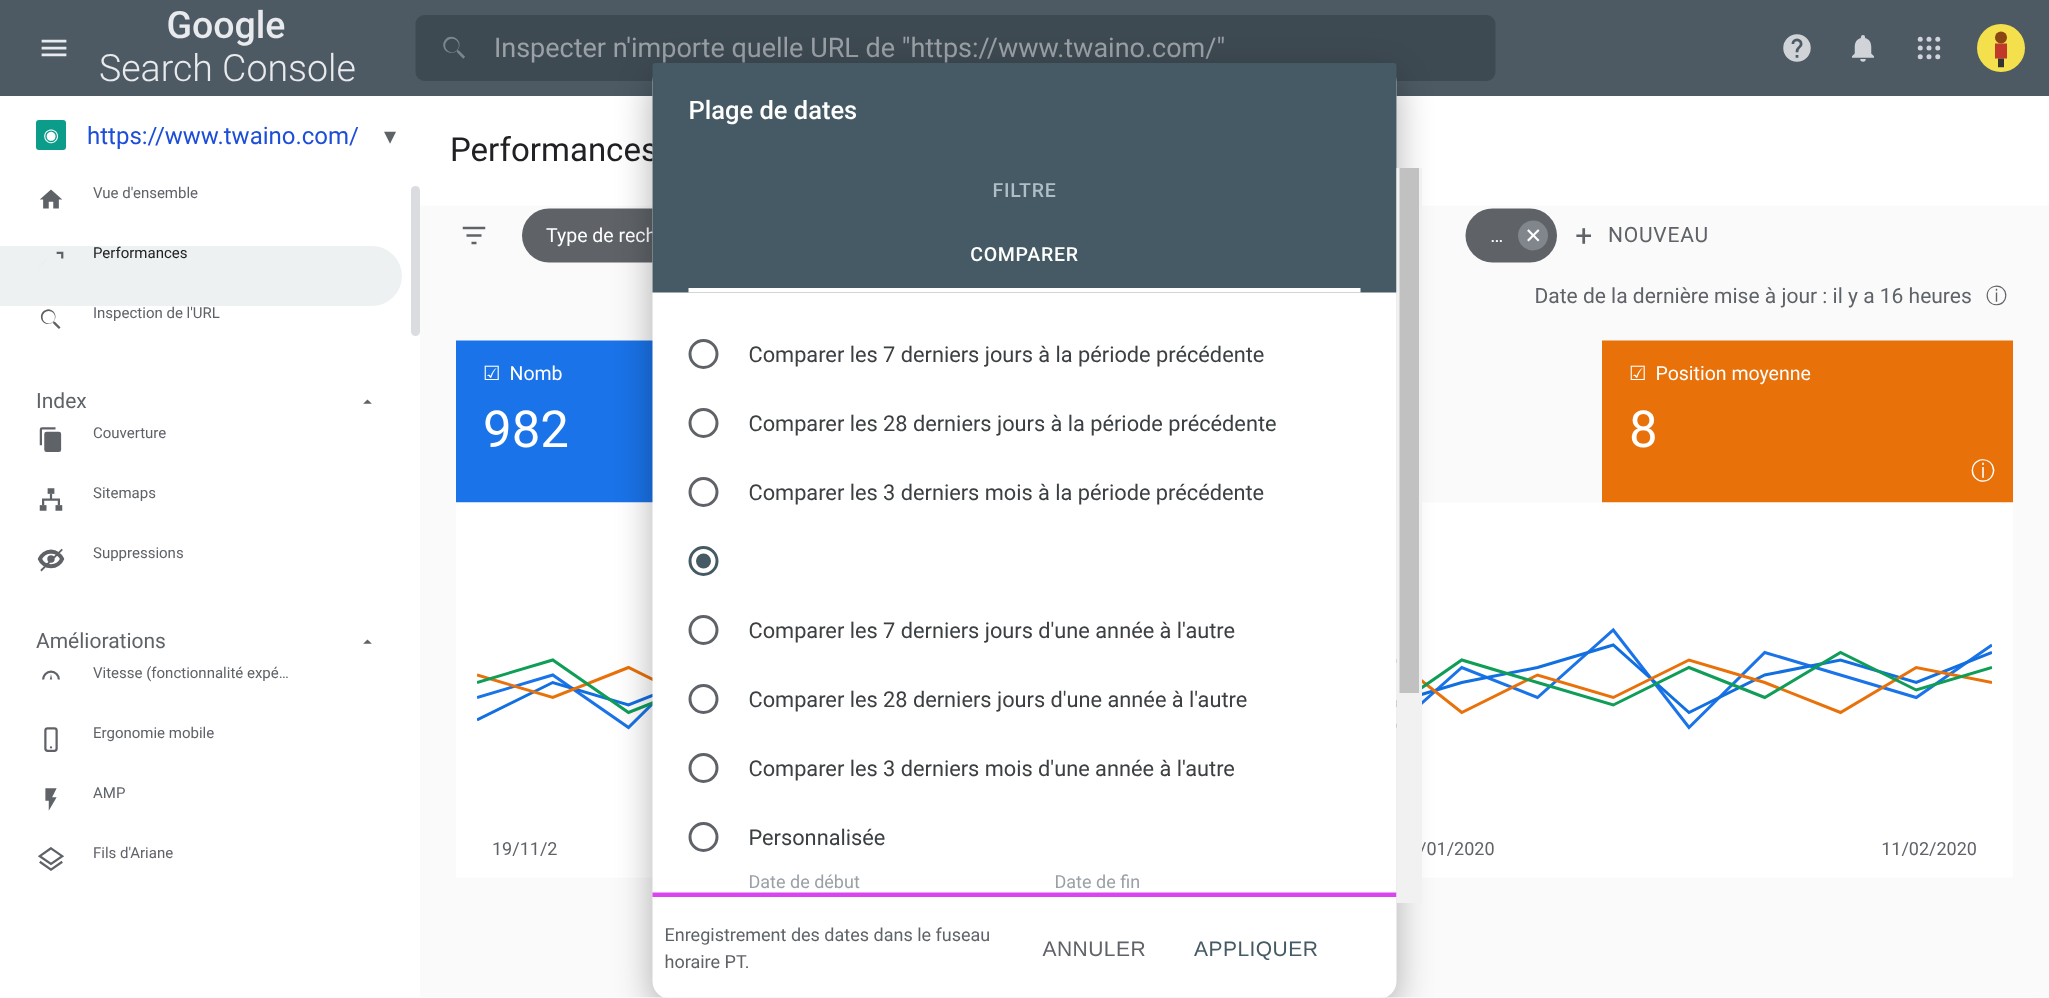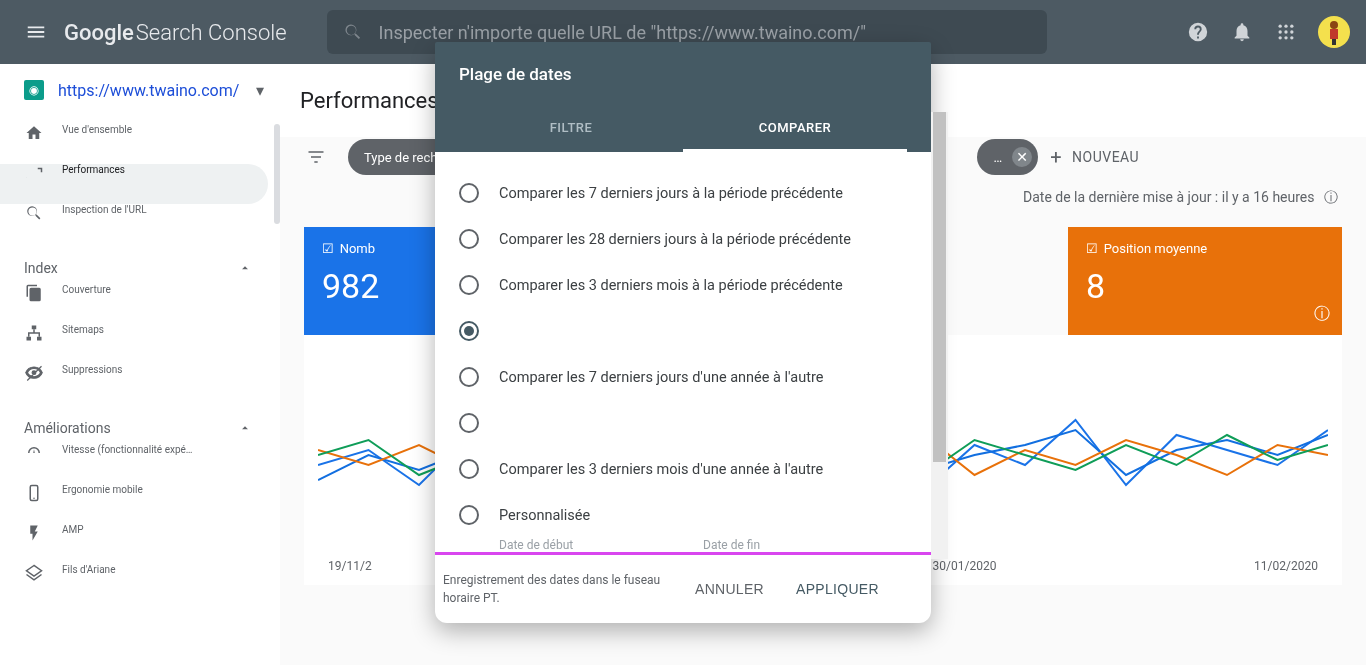--- a/index.html
+++ b/index.html
@@ -1,21 +1,21 @@
 <!DOCTYPE html>
 <html><head>
 <meta charset="utf-8">
 <style>
 * { box-sizing: border-box; margin: 0; padding: 0; }
 body { font-family: Roboto, Arial, sans-serif; background: #fff; color: #202124; width: 1366px; height: 665px; overflow: hidden; position: relative; }
 
 
 .header { height: 64px; background: #4d5a63; display: flex; align-items: center; padding: 0 16px; color: #e8eaed; }
 .menu-btn { width: 40px; height: 40px; display: flex; align-items: center; justify-content: center; cursor: pointer; }
-.logo { display: flex; align-items: flex-start; margin-left: 8px; font-size: 22px; }
+.logo { display: flex; align-items: center; margin-left: 8px; font-size: 25px; flex-direction: column; }
 .logo .g { font-weight: 500; }
 .logo .sc { font-weight: 300; margin-left: 2px; }
 .search-bar { margin-left: 40px; background: #3e4a52; height: 44px; border-radius: 6px; display: flex; align-items: center; padding: 0 16px; width: 720px; }
 .search-bar .sicon { opacity: .7; margin-right: 16px; }
 .search-bar .stext { color: #9aa0a6; font-size: 18px; }
 .header-right { margin-left: auto; display: flex; align-items: center; gap: 20px; }
 .header-right .hicon { width: 24px; height: 24px; opacity: .85; display:flex;align-items:center;justify-content:center; cursor:pointer; }
 .avatar { width: 32px; height: 32px; border-radius: 50%; background: #f4e04d; display:flex;align-items:center;justify-content:center; }
 
 
@@ -54,21 +54,21 @@
 .chart-area{ background:#fff; margin: 0 24px; height:250px; position:relative; padding:20px 14px 0 14px;}
 .x-axis{position:absolute;bottom:12px;left:24px;right:24px;display:flex;justify-content:space-between;color:#5f6368;font-size:12px;}
 
 
 .overlay{ position:absolute; inset:0; background:rgba(0,0,0,0); }
 .modal{ position:absolute; left:435px; top:42px; width:496px; background:#fff; box-shadow:0 8px 24px rgba(0,0,0,.3); border-radius:12px; }
 .modal-scrollbar-track{position:absolute;right:-17px;top:70px;width:17px;bottom:64px;background:#f1f1f1;}
 .modal-scrollbar-thumb{position:absolute;top:0;left:2px;width:13px;height:350px;background:#c1c1c1;}
 .modal-header{ background:#455a64; color:#fff; padding:22px 24px 0; border-radius:2px 2px 0 0;}
 .modal-title{ font-size:17px; font-weight:500;}
-.tabs{ display:flex; margin-top:22px;}
+.tabs{ display:flex; margin-top:22px;flex-direction:column;}
 .tab{ flex:1; text-align:center; padding:14px 0; font-size:13px; letter-spacing:.5px; font-weight:500; cursor:pointer;}
 .tab.inactive{ color:#b0bec5;}
 .tab.active{ color:#fff; border-bottom:3px solid #fff;}
 .modal-body{ padding: 18px 0 8px 0; max-height:400px; overflow:hidden;}
 .radio-row{ display:flex; align-items:center; padding:13px 24px; cursor:pointer;}
 .radio{ width:20px;height:20px;border:2px solid #5f6368;border-radius:50%;margin-right:20px;display:flex;align-items:center;justify-content:center;flex-shrink:0;}
 .radio.checked{ border-color:#455a64;}
 .radio.checked::after{ content:'';width:10px;height:10px;background:#455a64;border-radius:50%;}
 .radio-label{ font-size:14.5px; color:#3c4043;}
 .date-row-labels{ display:flex; padding:0 24px 0 64px;}
@@ -339,20 +339,21 @@
       </div>
       <div class="radio-row">
         <div class="radio checked"></div>
       </div>
       <div class="radio-row">
         <div class="radio"></div>
         <div class="radio-label">Comparer les 7 derniers jours d'une année à l'autre</div>
       </div>
       <div class="radio-row">
         <div class="radio"></div>
+        <div class="radio-label">Comparer les 28 derniers jours d'une année à l'autre</div>
       </div>
       <div class="radio-row">
         <div class="radio"></div>
         <div class="radio-label">Comparer les 3 derniers mois d'une année à l'autre</div>
       </div>
       <div class="radio-row">
         <div class="radio"></div>
         <div class="radio-label">Personnalisée</div>
       </div>
       <div class="date-row-labels">

